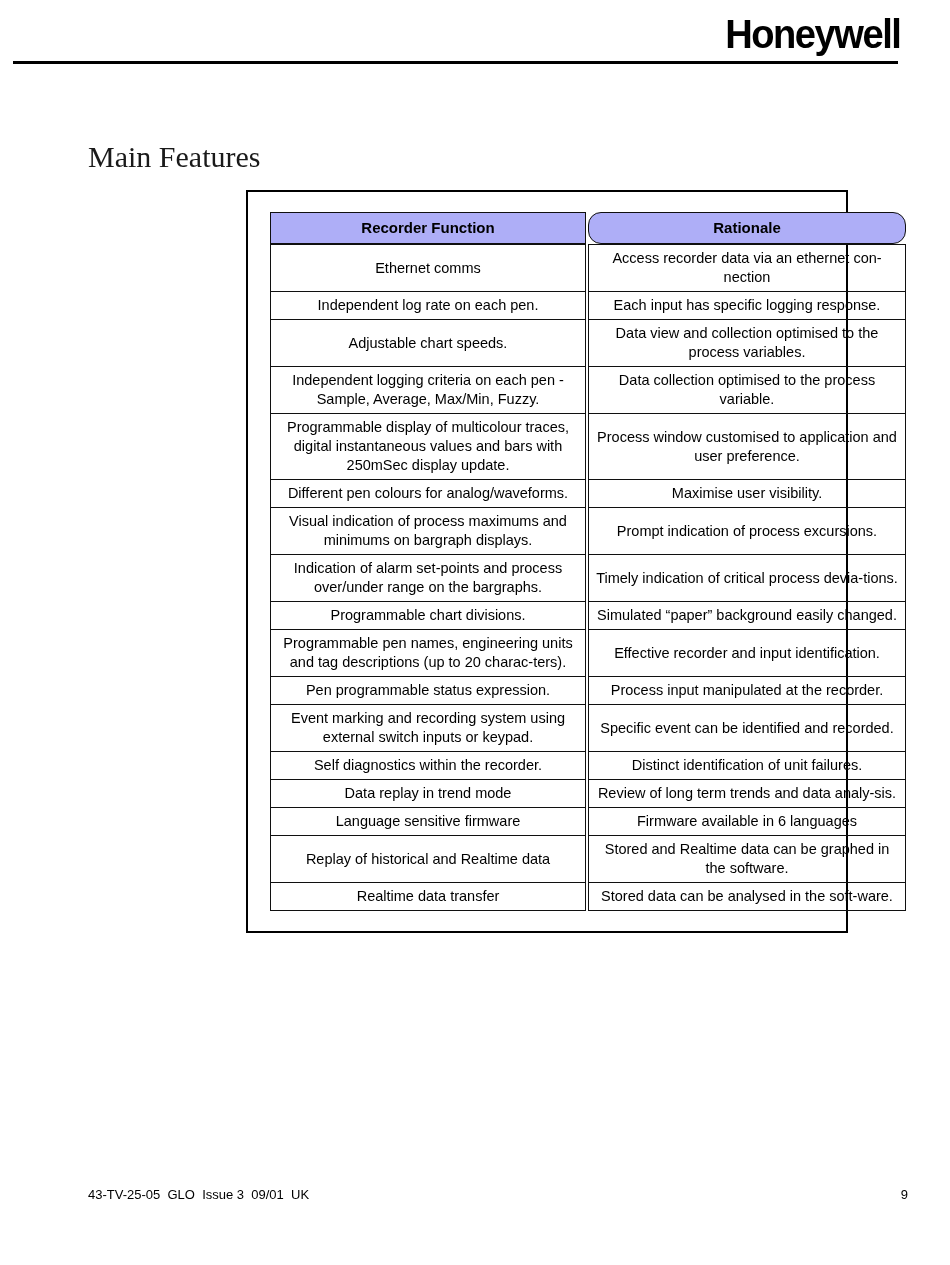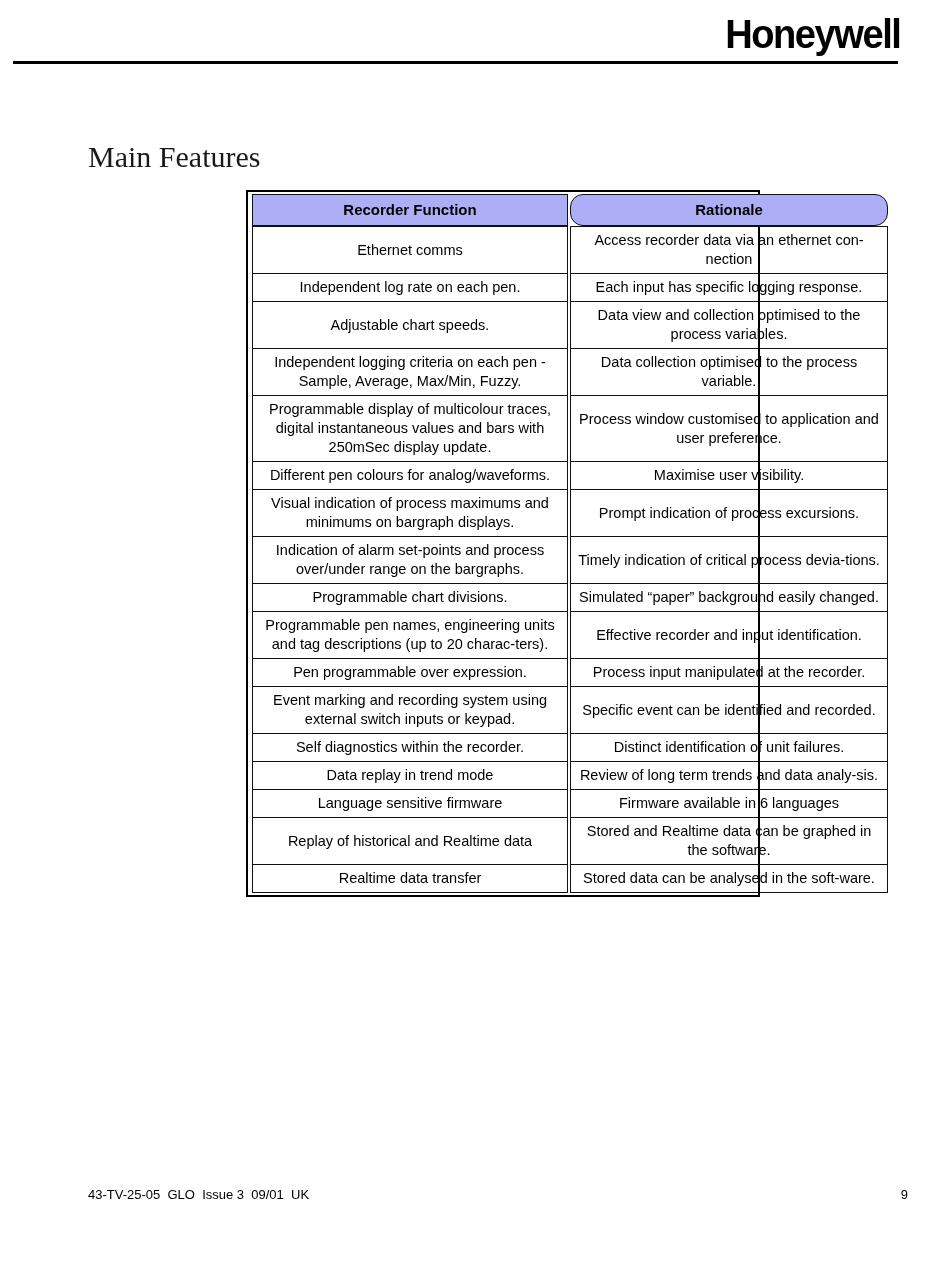--- a/index.html
+++ b/index.html
@@ -59,24 +59,24 @@
     color: #1a1a1a;
     white-space: nowrap;
     margin-top: 16px;
   }
 
   
   #features-table-wrap {
     position: absolute;
     left: 246px;
     top: 190px;
-    width: 514px;
+    width: 602px;
     border: 2px solid #000000;
     box-sizing: border-box;
-    padding: 2px;
+    padding: 20px;
     background: #ffffff;
   }
   table.features {
     border-collapse: separate;
     border-spacing: 2px 0;
     width: 100%;
     table-layout: fixed;
   }
   table.features col.c1 { width: 316px; }
   table.features col.c2 { width: 318px; }
@@ -189,21 +189,21 @@
         </tr>
         <tr class="data-row">
           <td>Programmable chart divisions.</td>
           <td>Simulated “paper” background easily changed.</td>
         </tr>
         <tr class="data-row">
           <td>Programmable pen names, engineering units and tag descriptions (up to 20 charac-ters).</td>
           <td>Effective recorder and input identification.</td>
         </tr>
         <tr class="data-row">
-          <td>Pen programmable over expression.</td>
+          <td>Pen programmable status expression.</td>
           <td>Process input manipulated at the recorder.</td>
         </tr>
         <tr class="data-row">
           <td>Event marking and recording system using external switch inputs or keypad.</td>
           <td>Specific event can be identified and recorded.</td>
         </tr>
         <tr class="data-row">
           <td>Self diagnostics within the recorder.</td>
           <td>Distinct identification of unit failures.</td>
         </tr>

